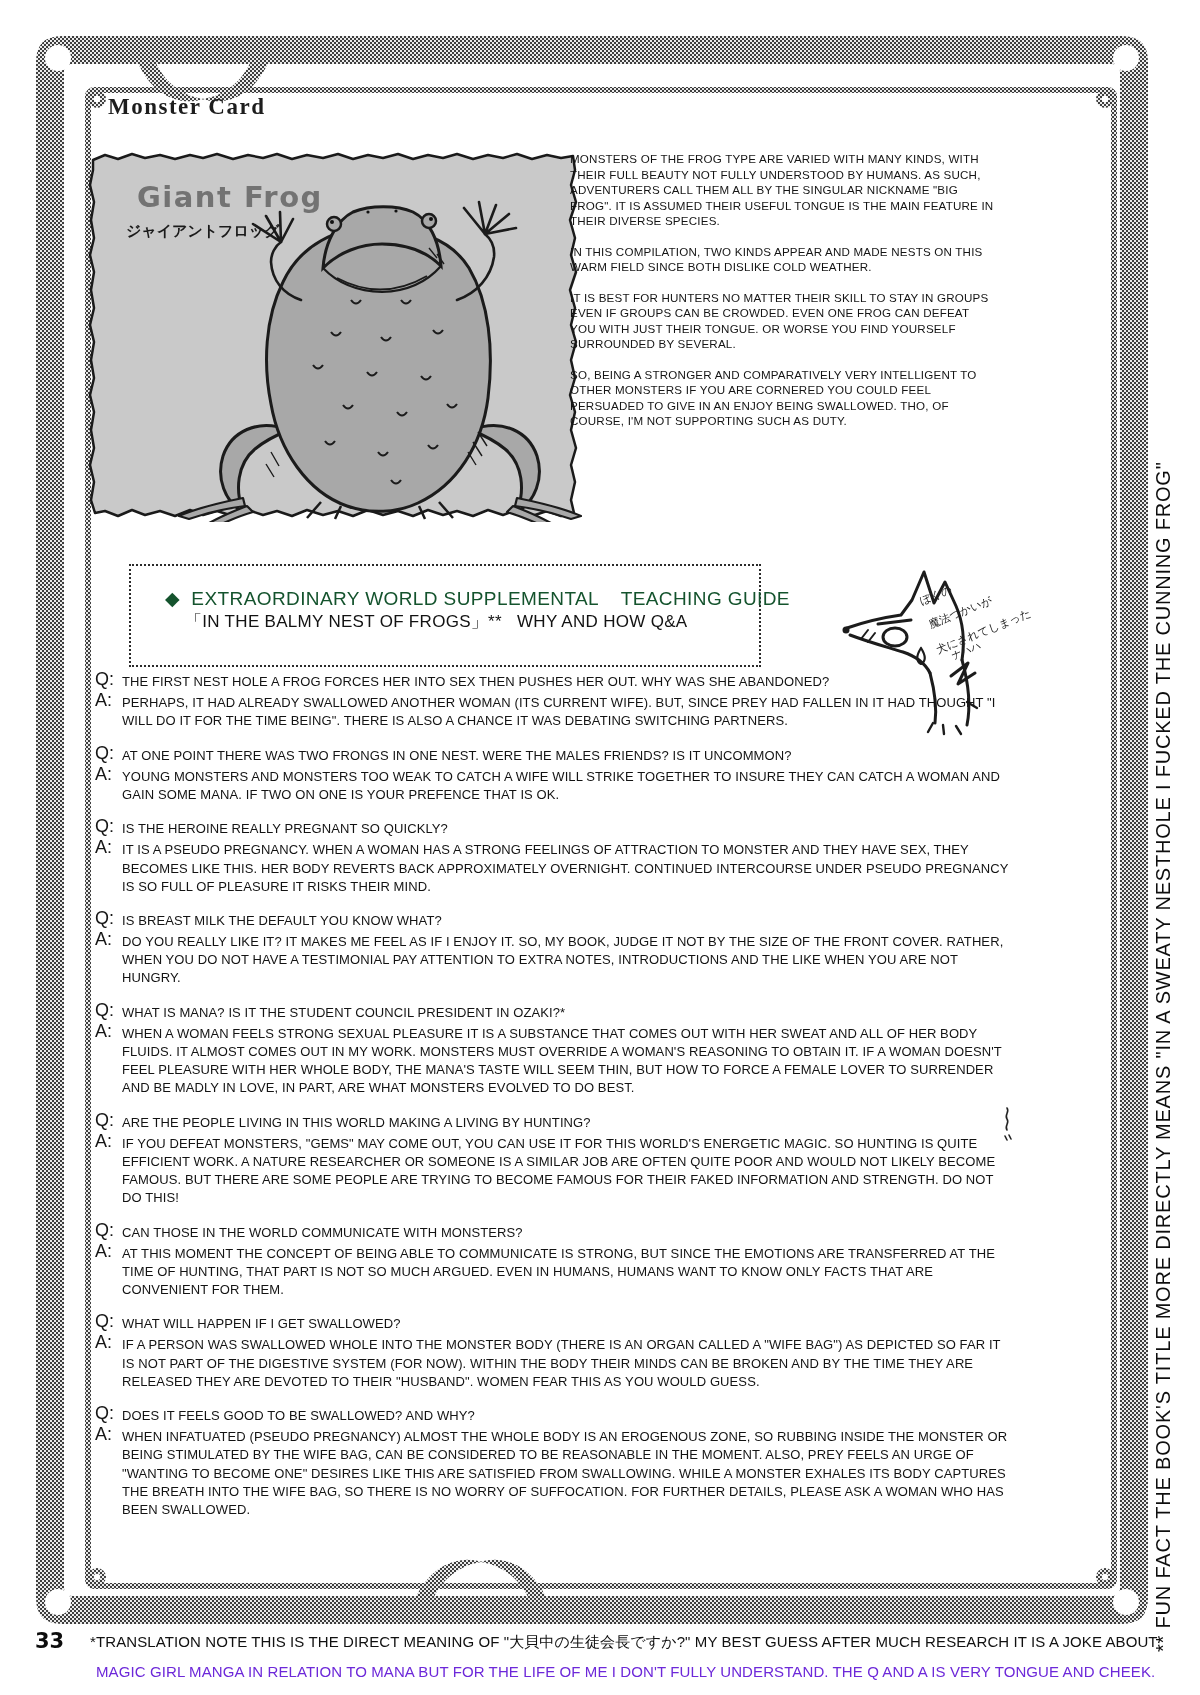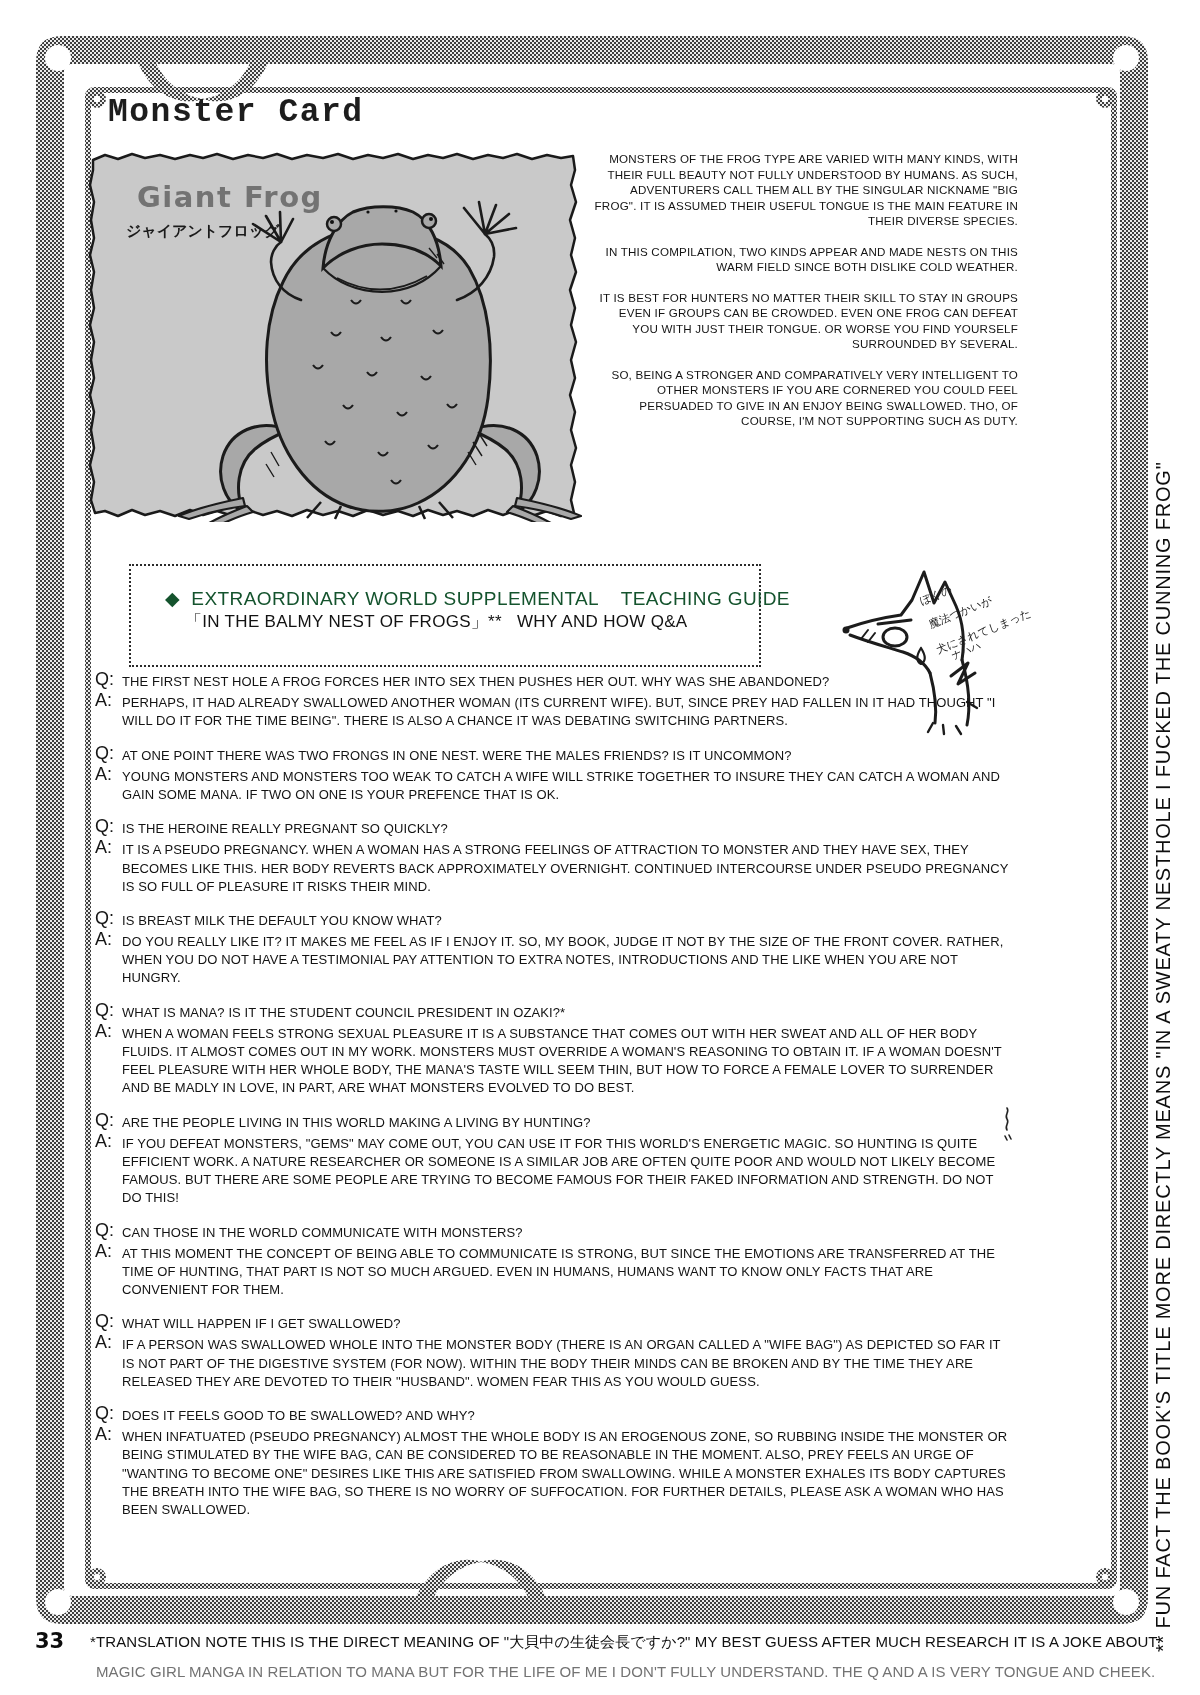--- a/index.html
+++ b/index.html
@@ -3,34 +3,34 @@
 <meta charset="utf-8">
 <style>
   html,body{margin:0;padding:0;background:#ffffff;}
   .page{position:relative;width:1200px;height:1695px;background:#ffffff;
         font-family:"Liberation Sans",sans-serif;color:#111;overflow:hidden;}
 
   
   .frame-svg{position:absolute;left:0;top:0;width:1200px;height:1695px;z-index:0;}
 
   
-  .page-title{position:absolute;left:108px;top:94px;font-size:33px;font-weight:600;
-              letter-spacing:1.5px;color:#1d1d1d;font-family:Liberation Mono, monospace;z-index:3;}
+  .page-title{position:absolute;left:108px;top:94px;font-size:23px;font-weight:600;
+              letter-spacing:1.5px;color:#1d1d1d;font-family:Liberation Serif, serif;z-index:3;}
 
   
   .card{position:absolute;left:85px;top:150px;width:497px;height:372px;z-index:2;}
   .card svg{position:absolute;left:0;top:0;}
   .card-name{position:absolute;left:52px;top:30px;font-size:29px;font-weight:600;
              letter-spacing:1.5px;color:#737373;font-family:"DejaVu Sans",sans-serif;}
   .card-name-jp{position:absolute;left:41px;top:72px;font-size:15px;font-weight:600;color:#1a1a1a;
                 font-family:"DejaVu Sans",sans-serif;}
 
   
-  .intro{position:absolute;left:594px;top:151px;width:424px;z-index:2;
-         font-size:11.6px;line-height:1.34;letter-spacing:0.2px;color:#141414;text-align:right;}
+  .intro{position:absolute;left:570px;top:151px;width:424px;z-index:2;
+         font-size:11.6px;line-height:1.34;letter-spacing:0.2px;color:#141414;}
   .intro p{margin:0 0 15px 0;}
 
   
   .guide-box{position:absolute;left:129px;top:564px;width:632px;height:103px;box-sizing:border-box;
              border:2.5px dotted #2a2a2a;padding:21px 10px 0 34px;z-index:2;}
   .guide-line1{font-size:19px;letter-spacing:0.4px;color:#14532d;white-space:pre;}
   .guide-line2{margin-left:20px;font-size:17px;letter-spacing:0.3px;color:#121212;white-space:pre;}
 
   
   .doodle{position:absolute;left:775px;top:542px;width:290px;height:200px;z-index:2;}
@@ -56,21 +56,21 @@
 
   
   .margin-scribble{position:absolute;left:1000px;top:1106px;z-index:2;}
 
   
   .footer-num{position:absolute;left:35px;top:1629px;font-size:21px;font-weight:700;
               font-family:"DejaVu Sans",sans-serif;color:#0d0d0d;z-index:3;}
   .footer-line1{position:absolute;left:64px;top:1633px;font-size:15px;letter-spacing:0.1px;
                 white-space:nowrap;color:#101010;z-index:3;margin-left:26px;}
   .footer-line2{position:absolute;left:96px;top:1663px;font-size:15px;letter-spacing:0.1px;
-                white-space:nowrap;color:#737373;z-index:3;}
+                white-space:nowrap;color:#6d28d9;z-index:3;}
 </style>
 </head>
 <body>
 
 <div class="page">
 
   <svg class="frame-svg" viewBox="0 0 1200 1695">
     <defs>
       <pattern id="ht" width="4" height="4" patternUnits="userSpaceOnUse">
         <rect width="4" height="4" fill="#ebebeb"></rect>

